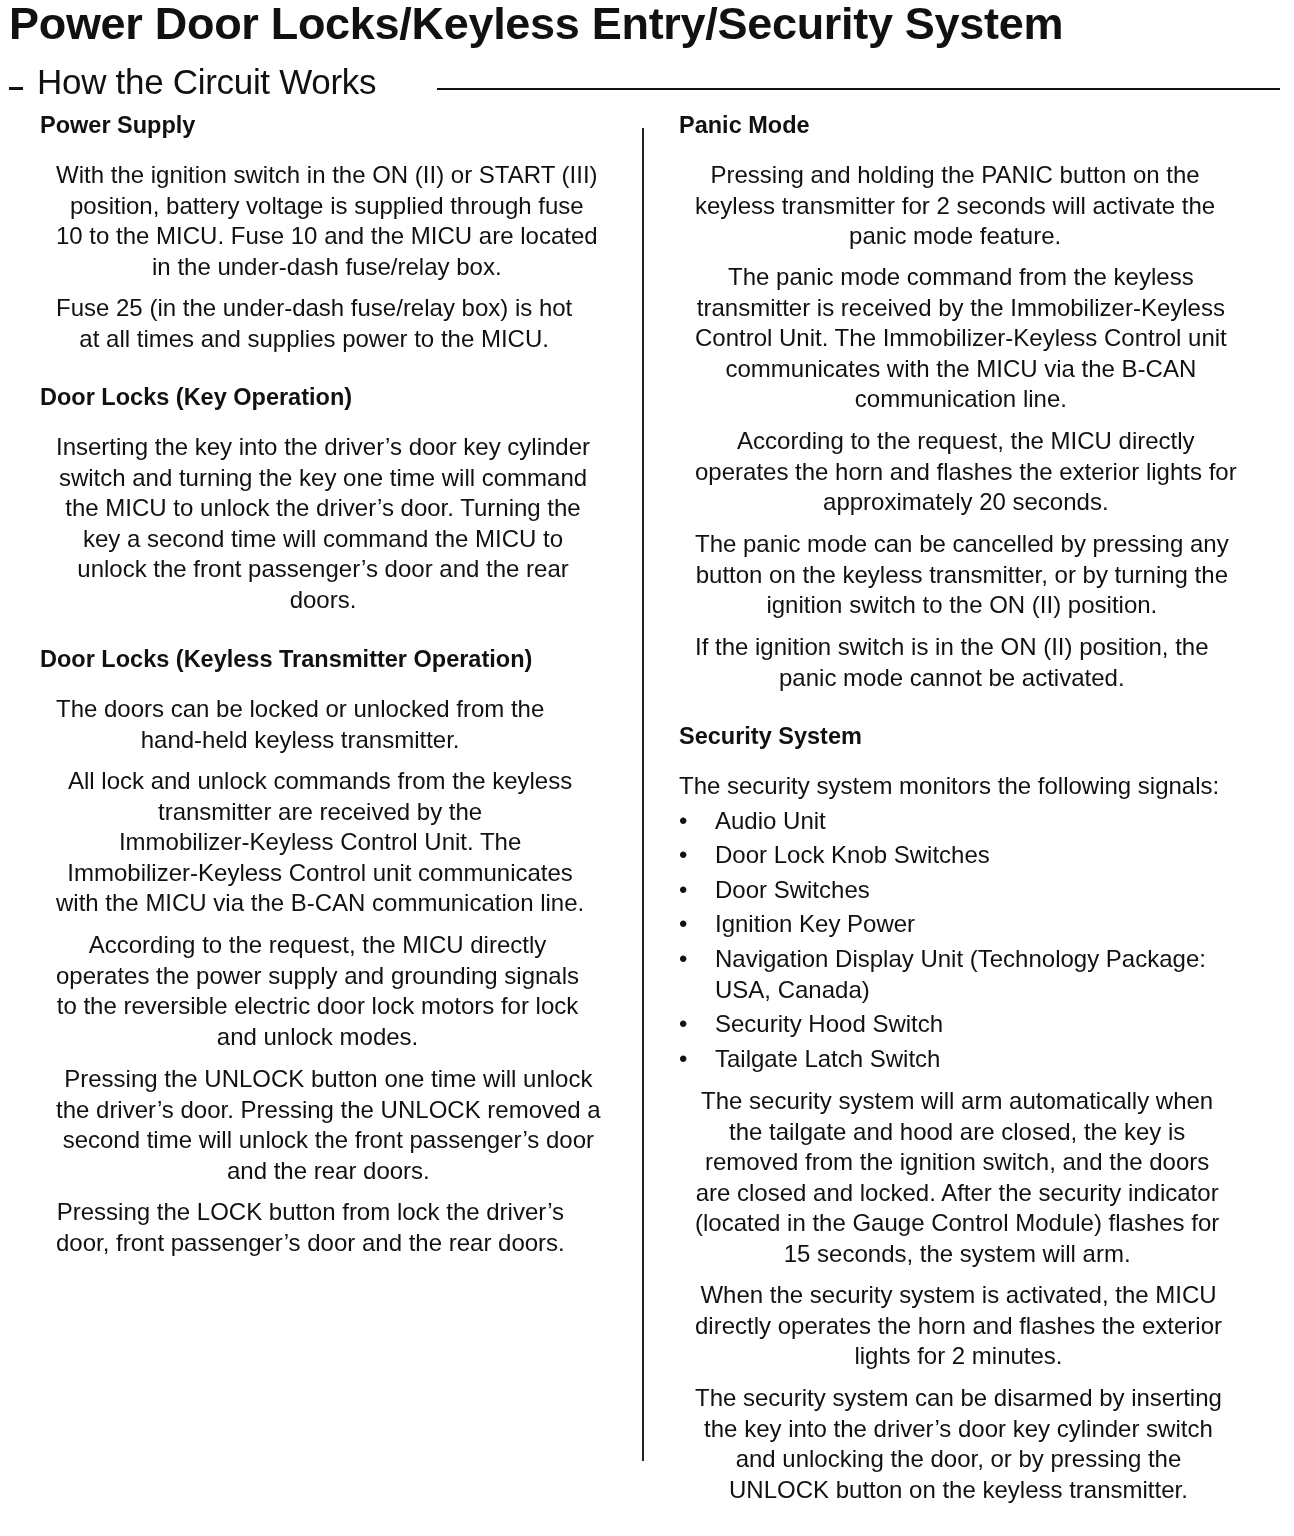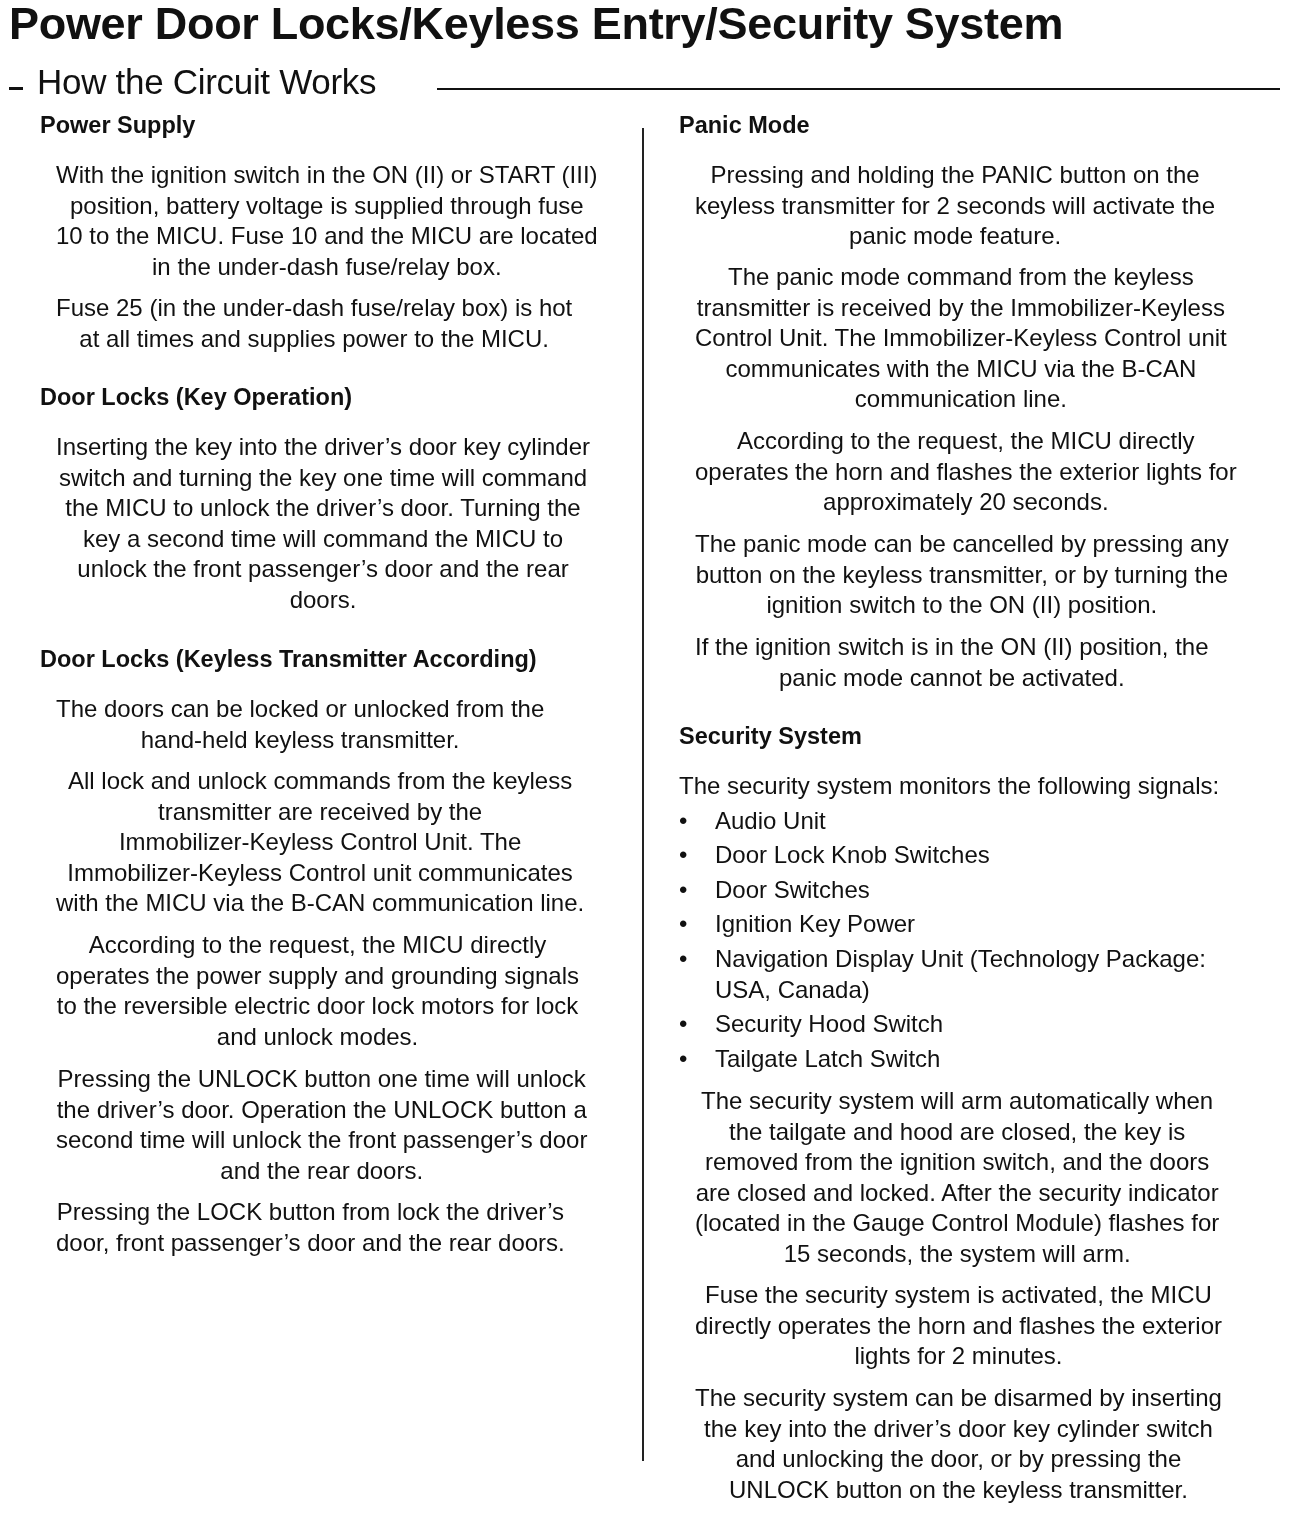--- a/index.html
+++ b/index.html
@@ -48,41 +48,41 @@
   <div class="block heading" style="top:382px">Door Locks (Key Operation)</div>
   <div class="block para" style="top:432px">
     <span class="line">Inserting the key into the driver’s door key cylinder</span>
     <span class="line">switch and turning the key one time will command</span>
     <span class="line">the MICU to unlock the driver’s door. Turning the</span>
     <span class="line">key a second time will command the MICU to</span>
     <span class="line">unlock the front passenger’s door and the rear</span>
     <span class="line">doors.</span>
   </div>
 
-  <div class="block heading" style="top:644px">Door Locks (Keyless Transmitter According)</div>
+  <div class="block heading" style="top:644px">Door Locks (Keyless Transmitter Operation)</div>
   <div class="block para" style="top:694px">
     <span class="line">The doors can be locked or unlocked from the</span>
     <span class="line">hand-held keyless transmitter.</span>
   </div>
   <div class="block para" style="top:766px">
     <span class="line">All lock and unlock commands from the keyless</span>
     <span class="line">transmitter are received by the</span>
     <span class="line">Immobilizer-Keyless Control Unit. The</span>
     <span class="line">Immobilizer-Keyless Control unit communicates</span>
     <span class="line">with the MICU via the B-CAN communication line.</span>
   </div>
   <div class="block para" style="top:930px">
     <span class="line">According to the request, the MICU directly</span>
     <span class="line">operates the power supply and grounding signals</span>
     <span class="line">to the reversible electric door lock motors for lock</span>
     <span class="line">and unlock modes.</span>
   </div>
   <div class="block para" style="top:1064px">
     <span class="line">Pressing the UNLOCK button one time will unlock</span>
-    <span class="line">the driver’s door. Operation the UNLOCK button a</span>
+    <span class="line">the driver’s door. Pressing the UNLOCK removed a</span>
     <span class="line">second time will unlock the front passenger’s door</span>
     <span class="line">and the rear doors.</span>
   </div>
   <div class="block para" style="top:1197px">
     <span class="line">Pressing the LOCK button from lock the driver’s</span>
     <span class="line">door, front passenger’s door and the rear doors.</span>
   </div>
 </div>
 
 <div class="col right">
@@ -164,21 +164,21 @@
 
   <div class="block para" style="top:1086px">
     <span class="line">The security system will arm automatically when</span>
     <span class="line">the tailgate and hood are closed, the key is</span>
     <span class="line">removed from the ignition switch, and the doors</span>
     <span class="line">are closed and locked. After the security indicator</span>
     <span class="line">(located in the Gauge Control Module) flashes for</span>
     <span class="line">15 seconds, the system will arm.</span>
   </div>
   <div class="block para" style="top:1280px">
-    <span class="line">Fuse the security system is activated, the MICU</span>
+    <span class="line">When the security system is activated, the MICU</span>
     <span class="line">directly operates the horn and flashes the exterior</span>
     <span class="line">lights for 2 minutes.</span>
   </div>
   <div class="block para" style="top:1383px">
     <span class="line">The security system can be disarmed by inserting</span>
     <span class="line">the key into the driver’s door key cylinder switch</span>
     <span class="line">and unlocking the door, or by pressing the</span>
     <span class="line">UNLOCK button on the keyless transmitter.</span>
   </div>
 </div>

